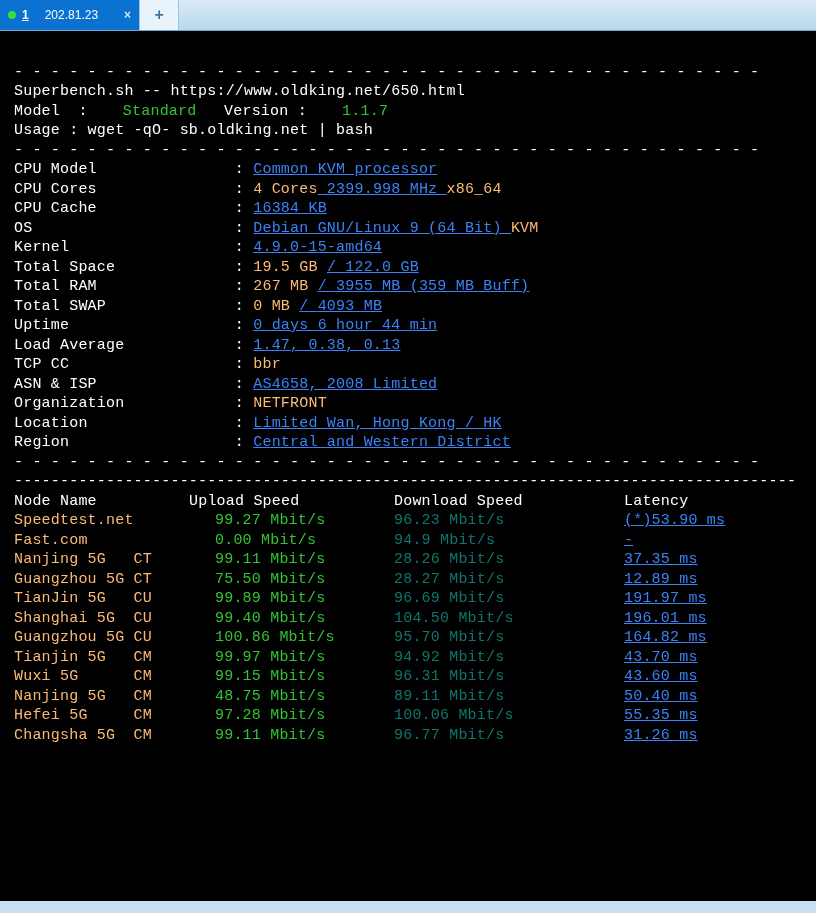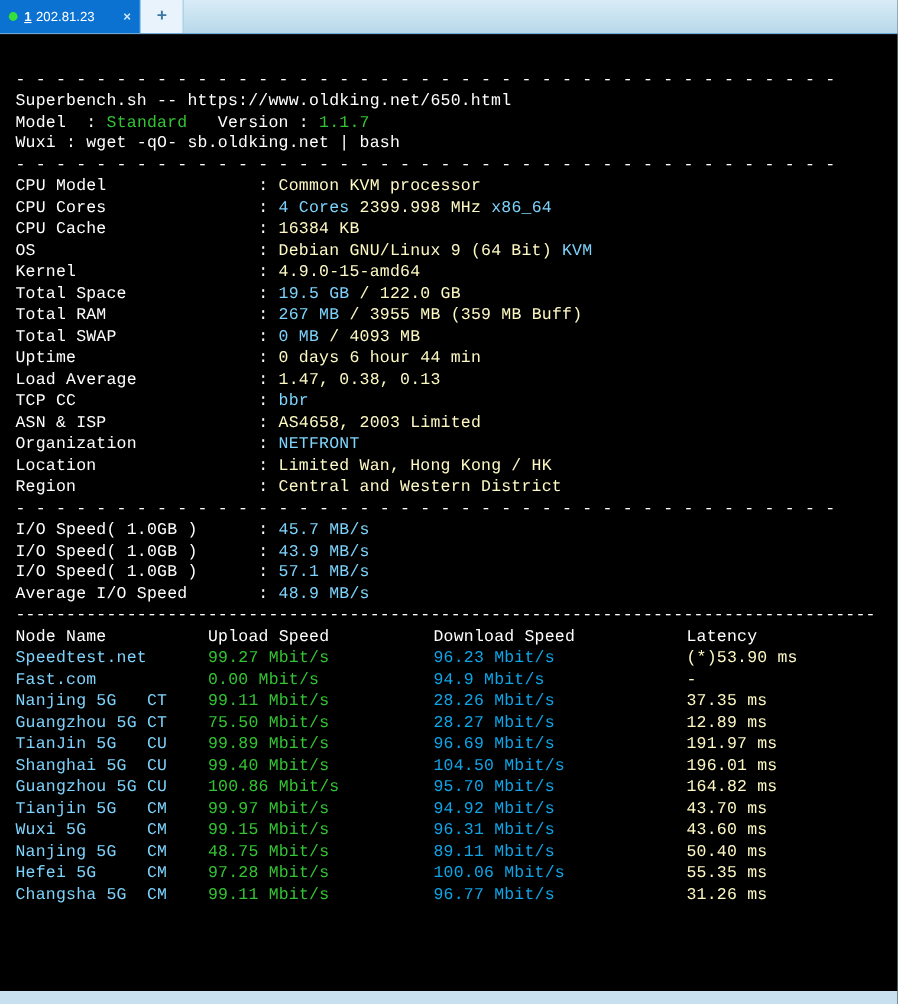--- a/index.html
+++ b/index.html
@@ -28,78 +28,74 @@
   .tab.active {
     background: #0b72d1;
     color: #fff;
   }
   .tab-dot {
     width: 8px; height: 8px; border-radius: 50%;
     margin-right: 6px;
   }
   .tab.active .tab-dot { background: #35e03a; }
   .tab-title { font-weight: bold; text-decoration: underline; }
-  .tab-ip { margin-left: 4px; }
+  .tab-ip { margin-left: 16px; }
   .tab-close {
     margin-left: 26px; color: #cfe7fb; font-weight: bold;
   }
   .tab.newtab {
     color: #3a77a5; font-weight: bold; font-size: 16px;
     justify-content: center; width: 22px;
     background: #e8f3fb;
   }
   .terminal {
     background: #000;
     color: #fff;
     padding: 12px 14px 16px 14px;
     line-height: 19.5px;
     white-space: pre;
     letter-spacing: 0.2px;
     min-height: 870px;
     box-sizing: border-box;
   }
-  .grn { color: #33c433; }
-  .ylw { color: #7dd3fc; }
-  .cyn { color: #fef9c3; }
-  .red { color: #0ea5e9; }
+  .grn { color: #33c433; margin-left: 26px; }
+  .ylw { color: #fdba74; }
+  .cyn { color: #3b82f6; text-decoration: underline; }
+  .red { color: #0f766e; }
   .speed-table .row { display: grid; grid-template-columns: 175px 205px 230px auto; }
 </style>
 </head>
 <body>
 
 <div class="tabbar">
   <div class="tab active">
     <span class="tab-dot"></span>
     <span class="tab-title">1</span>
     <span class="tab-ip">202.81.23</span>
     <span class="tab-close">×</span>
   </div>
   <div class="tab newtab">+</div>
 </div>
 
 <div class="terminal">
 <span>- - - - - - - - - - - - - - - - - - - - - - - - - - - - - - - - - - - - - - - - -</span>
 <span>Superbench.sh -- https://www.oldking.net/650.html</span>
 <span>Model  : </span><span class="grn">Standard</span><span>   Version : </span><span class="grn">1.1.7</span>
-<span>Wuxi : wget -qO- sb.oldking.net | bash</span>
+<span>Usage : wget -qO- sb.oldking.net | bash</span>
 <span>- - - - - - - - - - - - - - - - - - - - - - - - - - - - - - - - - - - - - - - - -</span>
 <div id="sysinfo"><span>CPU Model               : <span class="cyn">Common KVM processor</span></span>
 <span>CPU Cores               : <span class="ylw">4 Cores</span><span class="cyn"> 2399.998 MHz </span><span class="ylw">x86_64</span></span>
 <span>CPU Cache               : <span class="cyn">16384 KB</span></span>
 <span>OS                      : <span class="cyn">Debian GNU/Linux 9 (64 Bit) </span><span class="ylw">KVM</span></span>
 <span>Kernel                  : <span class="cyn">4.9.0-15-amd64</span></span>
 <span>Total Space             : <span class="ylw">19.5 GB </span><span class="cyn">/ </span><span class="cyn">122.0 GB</span></span>
 <span>Total RAM               : <span class="ylw">267 MB </span><span class="cyn">/ </span><span class="cyn">3955 MB </span><span class="cyn">(359 MB Buff)</span></span>
 <span>Total SWAP              : <span class="ylw">0 MB </span><span class="cyn">/ </span><span class="cyn">4093 MB</span></span>
 <span>Uptime                  : <span class="cyn">0 days 6 hour 44 min</span></span>
 <span>Load Average            : <span class="cyn">1.47, 0.38, 0.13</span></span>
 <span>TCP CC                  : <span class="ylw">bbr</span></span>
-<span>ASN &amp; ISP               : <span class="cyn">AS4658, 2003 Limited</span></span>
+<span>ASN &amp; ISP               : <span class="cyn">AS4658, 2008 Limited</span></span>
 <span>Organization            : <span class="ylw">NETFRONT</span></span>
 <span>Location                : <span class="cyn">Limited Wan, Hong Kong / HK</span></span>
 <span>Region                  : <span class="cyn">Central and Western District</span></span>
 </div><span>- - - - - - - - - - - - - - - - - - - - - - - - - - - - - - - - - - - - - - - - -</span>
-<div id="ioblock"><span>I/O Speed( 1.0GB )      : <span class="ylw">45.7 MB/s</span></span>
-<span>I/O Speed( 1.0GB )      : <span class="ylw">43.9 MB/s</span></span>
-<span>I/O Speed( 1.0GB )      : <span class="ylw">57.1 MB/s</span></span>
-<span>Average I/O Speed       : <span class="ylw">48.9 MB/s</span></span>
-</div><span>-------------------------------------------------------------------------------------</span>
+<span>-------------------------------------------------------------------------------------</span>
 <div class="speed-table"><div class="row"><span>Node Name</span><span>Upload Speed</span><span>Download Speed</span><span>Latency</span></div><div id="speedrows"><div class="row"><span class="ylw">Speedtest.net</span><span class="grn">99.27 Mbit/s</span><span class="red">96.23 Mbit/s</span><span class="cyn">(*)53.90 ms</span></div><div class="row"><span class="ylw">Fast.com</span><span class="grn">0.00 Mbit/s</span><span class="red">94.9 Mbit/s</span><span class="cyn">-</span></div><div class="row"><span class="ylw">Nanjing 5G   CT</span><span class="grn">99.11 Mbit/s</span><span class="red">28.26 Mbit/s</span><span class="cyn">37.35 ms</span></div><div class="row"><span class="ylw">Guangzhou 5G CT</span><span class="grn">75.50 Mbit/s</span><span class="red">28.27 Mbit/s</span><span class="cyn">12.89 ms</span></div><div class="row"><span class="ylw">TianJin 5G   CU</span><span class="grn">99.89 Mbit/s</span><span class="red">96.69 Mbit/s</span><span class="cyn">191.97 ms</span></div><div class="row"><span class="ylw">Shanghai 5G  CU</span><span class="grn">99.40 Mbit/s</span><span class="red">104.50 Mbit/s</span><span class="cyn">196.01 ms</span></div><div class="row"><span class="ylw">Guangzhou 5G CU</span><span class="grn">100.86 Mbit/s</span><span class="red">95.70 Mbit/s</span><span class="cyn">164.82 ms</span></div><div class="row"><span class="ylw">Tianjin 5G   CM</span><span class="grn">99.97 Mbit/s</span><span class="red">94.92 Mbit/s</span><span class="cyn">43.70 ms</span></div><div class="row"><span class="ylw">Wuxi 5G      CM</span><span class="grn">99.15 Mbit/s</span><span class="red">96.31 Mbit/s</span><span class="cyn">43.60 ms</span></div><div class="row"><span class="ylw">Nanjing 5G   CM</span><span class="grn">48.75 Mbit/s</span><span class="red">89.11 Mbit/s</span><span class="cyn">50.40 ms</span></div><div class="row"><span class="ylw">Hefei 5G     CM</span><span class="grn">97.28 Mbit/s</span><span class="red">100.06 Mbit/s</span><span class="cyn">55.35 ms</span></div><div class="row"><span class="ylw">Changsha 5G  CM</span><span class="grn">99.11 Mbit/s</span><span class="red">96.77 Mbit/s</span><span class="cyn">31.26 ms</span></div></div></div></div>
 
 </body></html>

